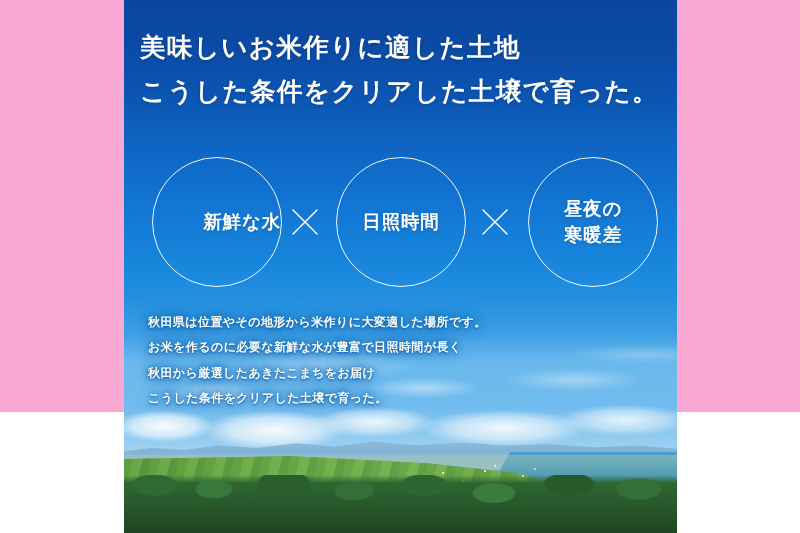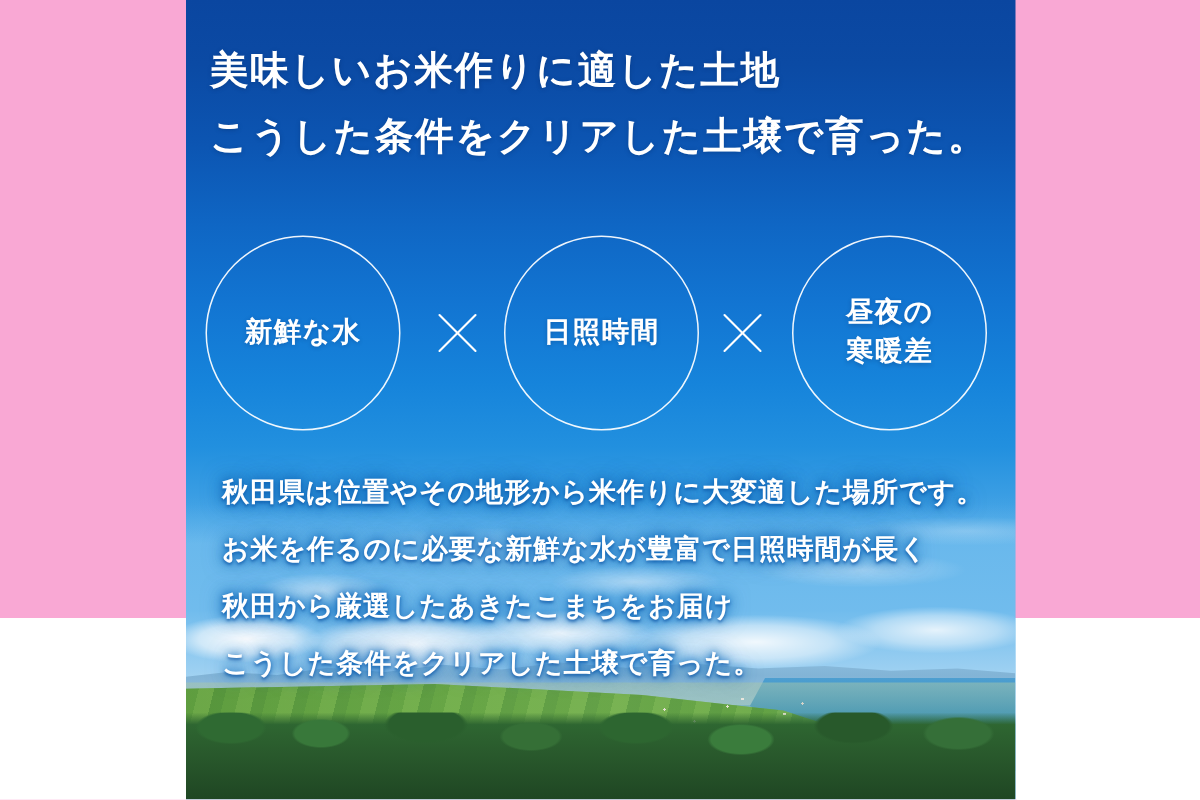--- a/index.html
+++ b/index.html
@@ -198,21 +198,21 @@
     top: 0;
     width: 130px;
     height: 130px;
     border: 1.3px solid rgba(255,255,255,.93);
     border-radius: 50%;
     display: flex;
     align-items: center;
     justify-content: center;
     text-align: center;
   }
-  .circle:nth-of-type(1) { left: 13px; }
+  .circle:nth-of-type(1) { left: 28px; justify-content: flex-end; }
   .circle:nth-of-type(2) { left: 212px; }
   .circle:nth-of-type(3) { left: 404px; }
 
   .circle-label {
     color: #ffffff;
     font-size: 18.5px;
     font-weight: 700;
     letter-spacing: .045em;
     line-height: 1.42;
     text-shadow: 0 1px 3px rgba(2,40,95,.3);
@@ -230,21 +230,21 @@
 
   
   #body-copy {
     position: absolute;
     left: 24px;
     top: 310px;
     width: 510px;
   }
   .body-line {
     color: #ffffff;
-    font-size: 18px;
+    font-size: 12px;
     font-weight: 700;
     letter-spacing: .035em;
     line-height: 2.12;
     white-space: nowrap;
     text-shadow:
       0 0 5px rgba(20,110,190,.95),
       0 0 9px rgba(20,110,190,.85),
       0 0 14px rgba(15,95,175,.6),
       0 1px 2px rgba(10,70,150,.7);
   }

